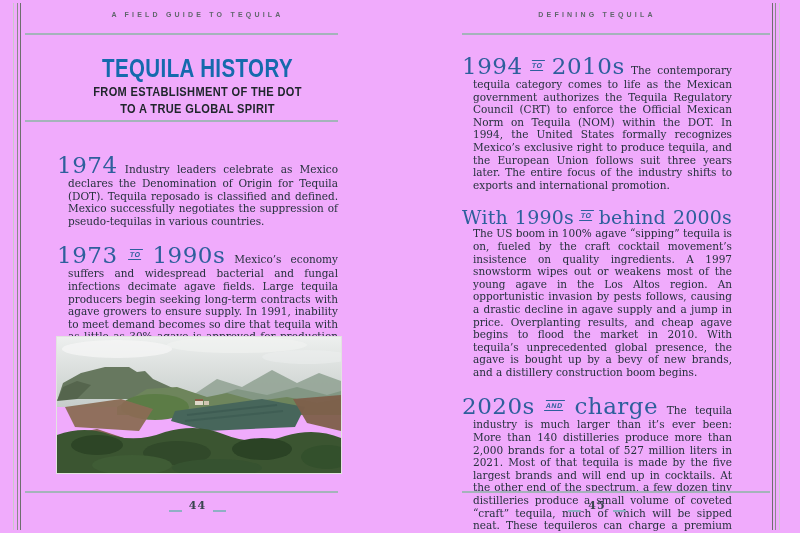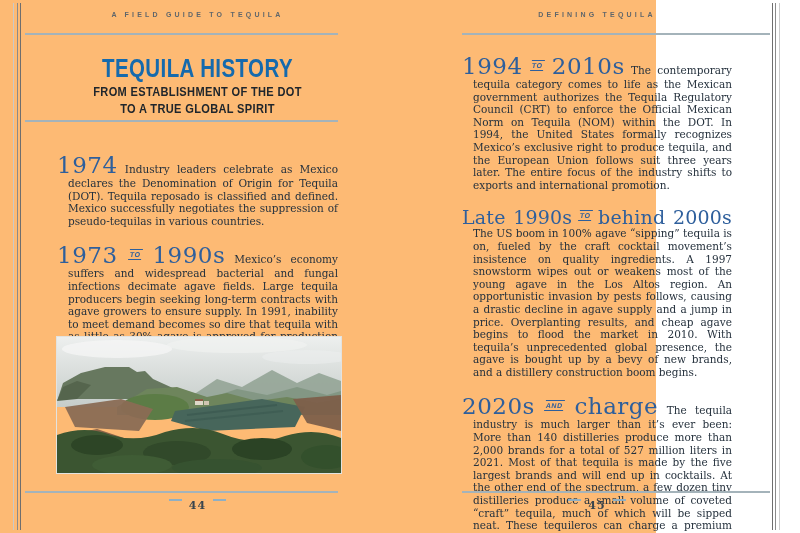--- a/index.html
+++ b/index.html
@@ -1,20 +1,20 @@
 <!DOCTYPE html>
 <html><head>
 <meta charset="utf-8">
 <style>
   html,body { margin:0; padding:0; }
   body {
     width:800px; height:533px; background:#ffffff; overflow:hidden;
     font-family:"DejaVu Serif","Liberation Serif",serif;
   }
-  .spread { position:relative; width:656px; height:533px; background:#fdba74; }
+  .spread { position:relative; width:800px; height:533px; background:#f0abfc; }
 
   
   .edge-line { position:absolute; top:3px; bottom:3px; width:1px; }
   .el1 { left:13px;  background:#c9c9c9; }
   .el2 { left:17px;  background:#8a8a8a; }
   .el3 { left:20px;  background:#6e6e6e; }
   .er1 { left:772px; background:#6e6e6e; }
   .er2 { left:775px; background:#8a8a8a; }
   .er3 { left:779px; background:#cccccc; }
 
@@ -71,21 +71,21 @@
     transform:skewX(-10deg); letter-spacing:0.5px; text-indent:0;
   }
 
   .photo {
     position:absolute; left:32px; top:337px; width:284px; height:136px;
     outline:1px solid #e3e3e0;
   }
   .photo svg { display:block; width:284px; height:136px; }
 
   .folio {
-    position:absolute; top:499px; display:flex; align-items:flex-start;
+    position:absolute; top:499px; display:flex; align-items:flex-end;
     justify-content:center; gap:7px;
   }
   .page-left  .folio { left:32px; width:281px; }
   .page-right .folio { left:0;    width:270px; }
   .folio-dash { width:13px; height:2px; background:#8fafc4; }
   .folio-num  { font-size:11px; font-weight:bold; color:#39454e; letter-spacing:1px; }
 </style>
 </head>
 <body>
 
@@ -177,21 +177,21 @@
     <div class="rule rule-top"></div>
 
     <div class="entries">
       <p class="entry">
         <span class="entry-year">1994</span>
         <span class="entry-connector">TO</span>
         <span class="entry-year">2010s</span>
         <span class="entry-text">The contemporary tequila category comes to life as the Mexican government authorizes the Tequila Regulatory Council (CRT) to enforce the Official Mexican Norm on Tequila (NOM) within the DOT. In 1994, the United States formally recognizes Mexico’s exclusive right to produce tequila, and the European Union follows suit three years later. The entire focus of the industry shifts to exports and international promotion.</span>
       </p>
       <p class="entry">
-        <span class="entry-year words">Late 1990s</span>
+        <span class="entry-year words">With 1990s</span>
         <span class="entry-connector">TO</span>
         <span class="entry-year words">behind 2000s</span>
         <span class="entry-text">The US boom in 100% agave “sipping” tequila is on, fueled by the craft cocktail movement’s insistence on quality ingredients. A 1997 snowstorm wipes out or weakens most of the young agave in the Los Altos region. An opportunistic invasion by pests follows, causing a drastic decline in agave supply and a jump in price. Overplanting results, and cheap agave begins to flood the market in 2010. With tequila’s unprecedented global presence, the agave is bought up by a bevy of new brands, and a distillery construction boom begins.</span>
       </p>
       <p class="entry">
         <span class="entry-year">2020s</span>
         <span class="entry-connector">AND</span>
         <span class="entry-year">charge</span>
         <span class="entry-text">The tequila industry is much larger than it’s ever been: More than 140 distilleries produce more than 2,000 brands for a total of 527 million liters in 2021. Most of that tequila is made by the five largest brands and will end up in cocktails. At the other end of the spectrum, a few dozen tiny distilleries produce a small volume of coveted “craft” tequila, much of which will be sipped neat. These tequileros can charge a premium for quality and are envied and emulated by the rest of the industry. Some industry observers predict that tequila sales will overtake both American whiskey and vodka sales in the United States in 2023.</span>
       </p>

